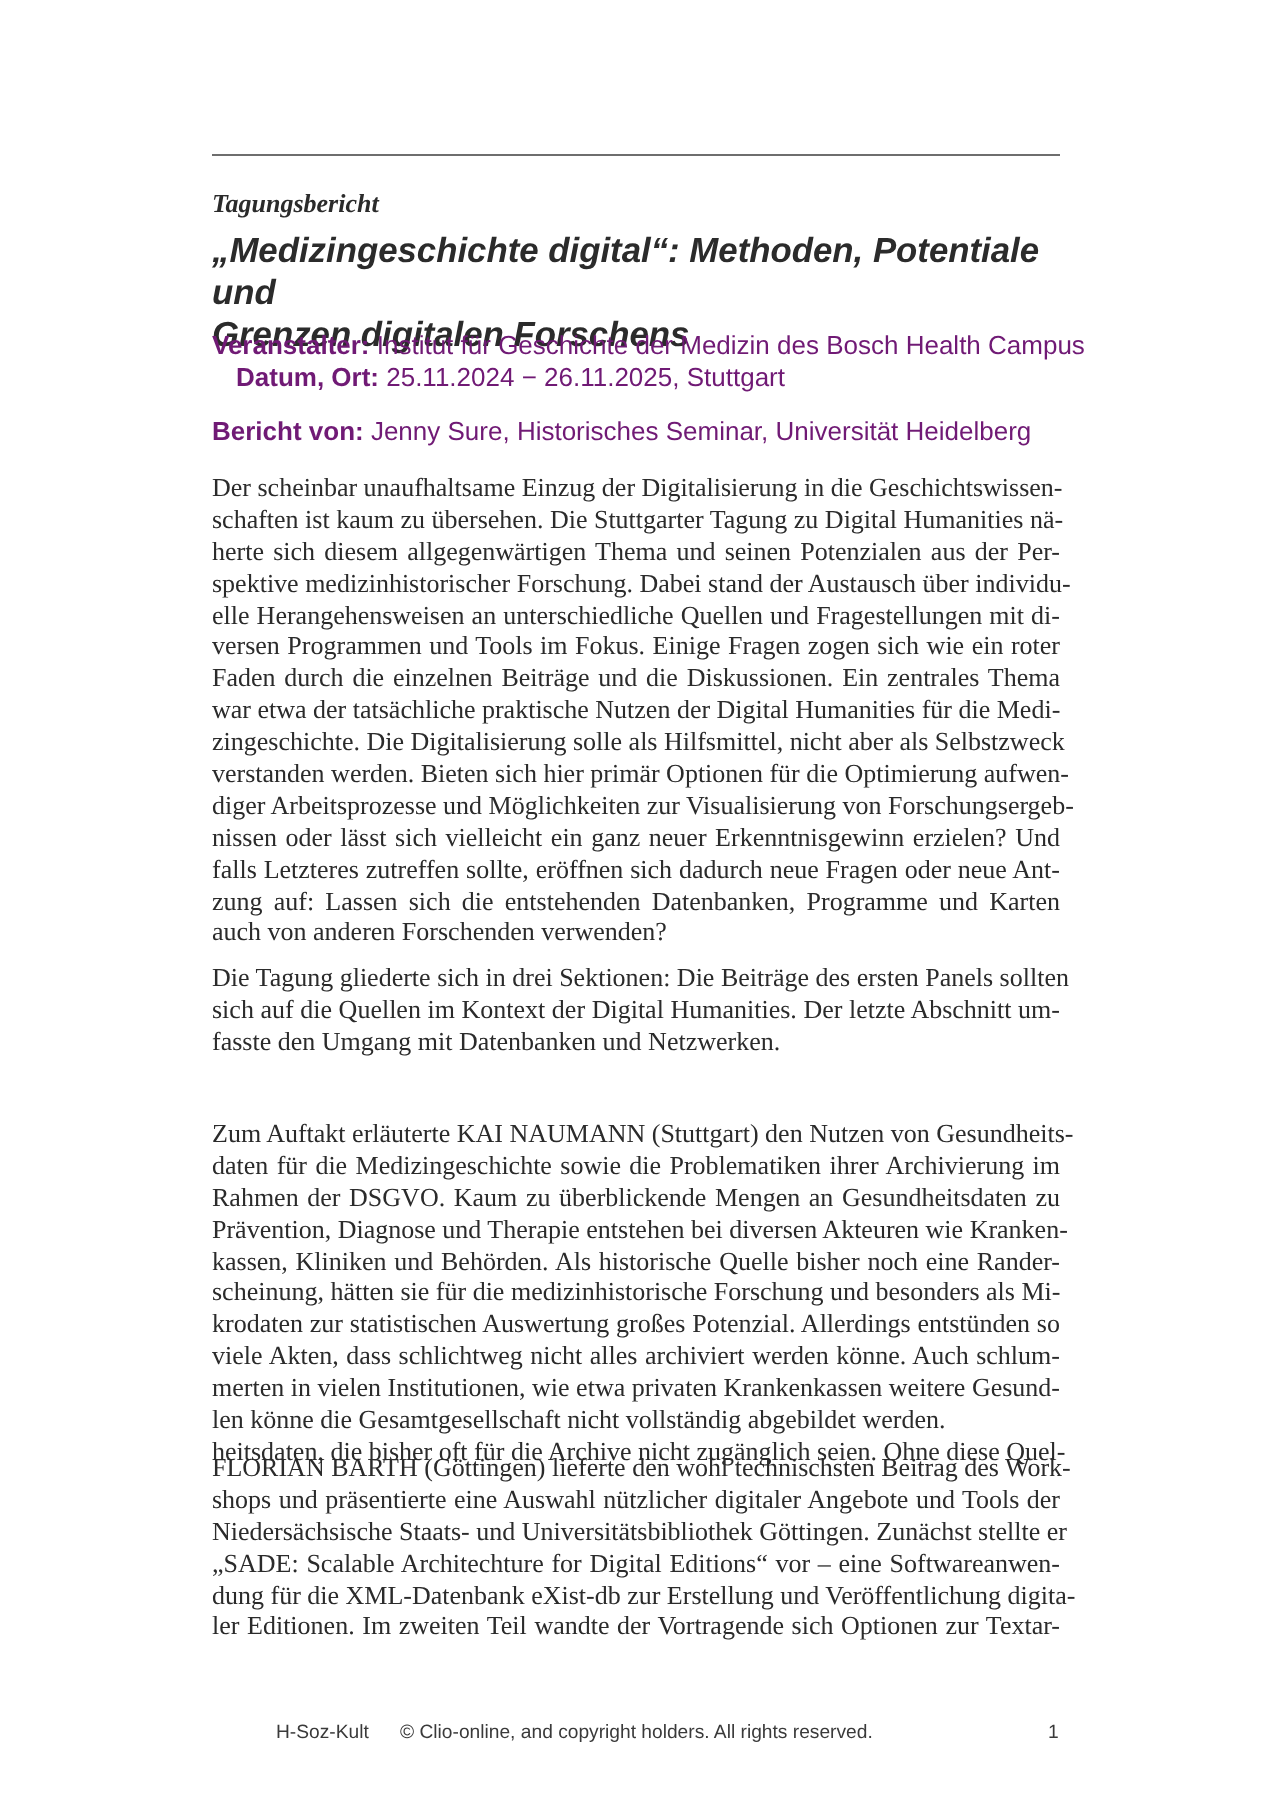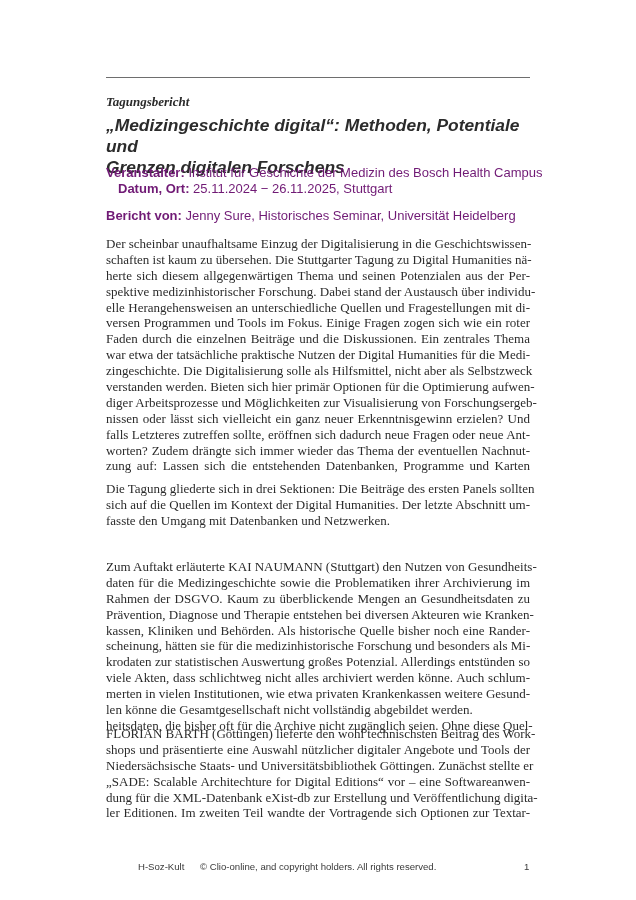--- a/index.html
+++ b/index.html
@@ -45,22 +45,22 @@
       <span class="line">spektive medizinhistorischer Forschung. Dabei stand der Austausch über individu-</span>
       <span class="line">elle Herangehensweisen an unterschiedliche Quellen und Fragestellungen mit di-</span>
       <span class="line">versen Programmen und Tools im Fokus. Einige Fragen zogen sich wie ein roter</span>
       <span class="line">Faden durch die einzelnen Beiträge und die Diskussionen. Ein zentrales Thema</span>
       <span class="line">war etwa der tatsächliche praktische Nutzen der Digital Humanities für die Medi-</span>
       <span class="line">zingeschichte. Die Digitalisierung solle als Hilfsmittel, nicht aber als Selbstzweck</span>
       <span class="line">verstanden werden. Bieten sich hier primär Optionen für die Optimierung aufwen-</span>
       <span class="line">diger Arbeitsprozesse und Möglichkeiten zur Visualisierung von Forschungsergeb-</span>
       <span class="line">nissen oder lässt sich vielleicht ein ganz neuer Erkenntnisgewinn erzielen? Und</span>
       <span class="line">falls Letzteres zutreffen sollte, eröffnen sich dadurch neue Fragen oder neue Ant-</span>
-      <span class="line">worten? Zudem drängte sich immer wieder das Thema der eventuellen Nachnut-</span>
       <span class="line">zung auf: Lassen sich die entstehenden Datenbanken, Programme und Karten</span>
+      <span class="line last">auch von anderen Forschenden verwenden?</span>
     </div>
   <div class="para" style="top:481px;">
       <span class="line">Die Tagung gliederte sich in drei Sektionen: Die Beiträge des ersten Panels sollten</span>
       <span class="line">sich auf die Quellen im Kontext der Digital Humanities. Der letzte Abschnitt um-</span>
       <span class="line last">fasste den Umgang mit Datenbanken und Netzwerken.</span>
     </div>
   <div class="para" style="top:559px;">
       <span class="line">Zum Auftakt erläuterte KAI NAUMANN (Stuttgart) den Nutzen von Gesundheits-</span>
       <span class="line">daten für die Medizingeschichte sowie die Problematiken ihrer Archivierung im</span>
       <span class="line">Rahmen der DSGVO. Kaum zu überblickende Mengen an Gesundheitsdaten zu</span>

